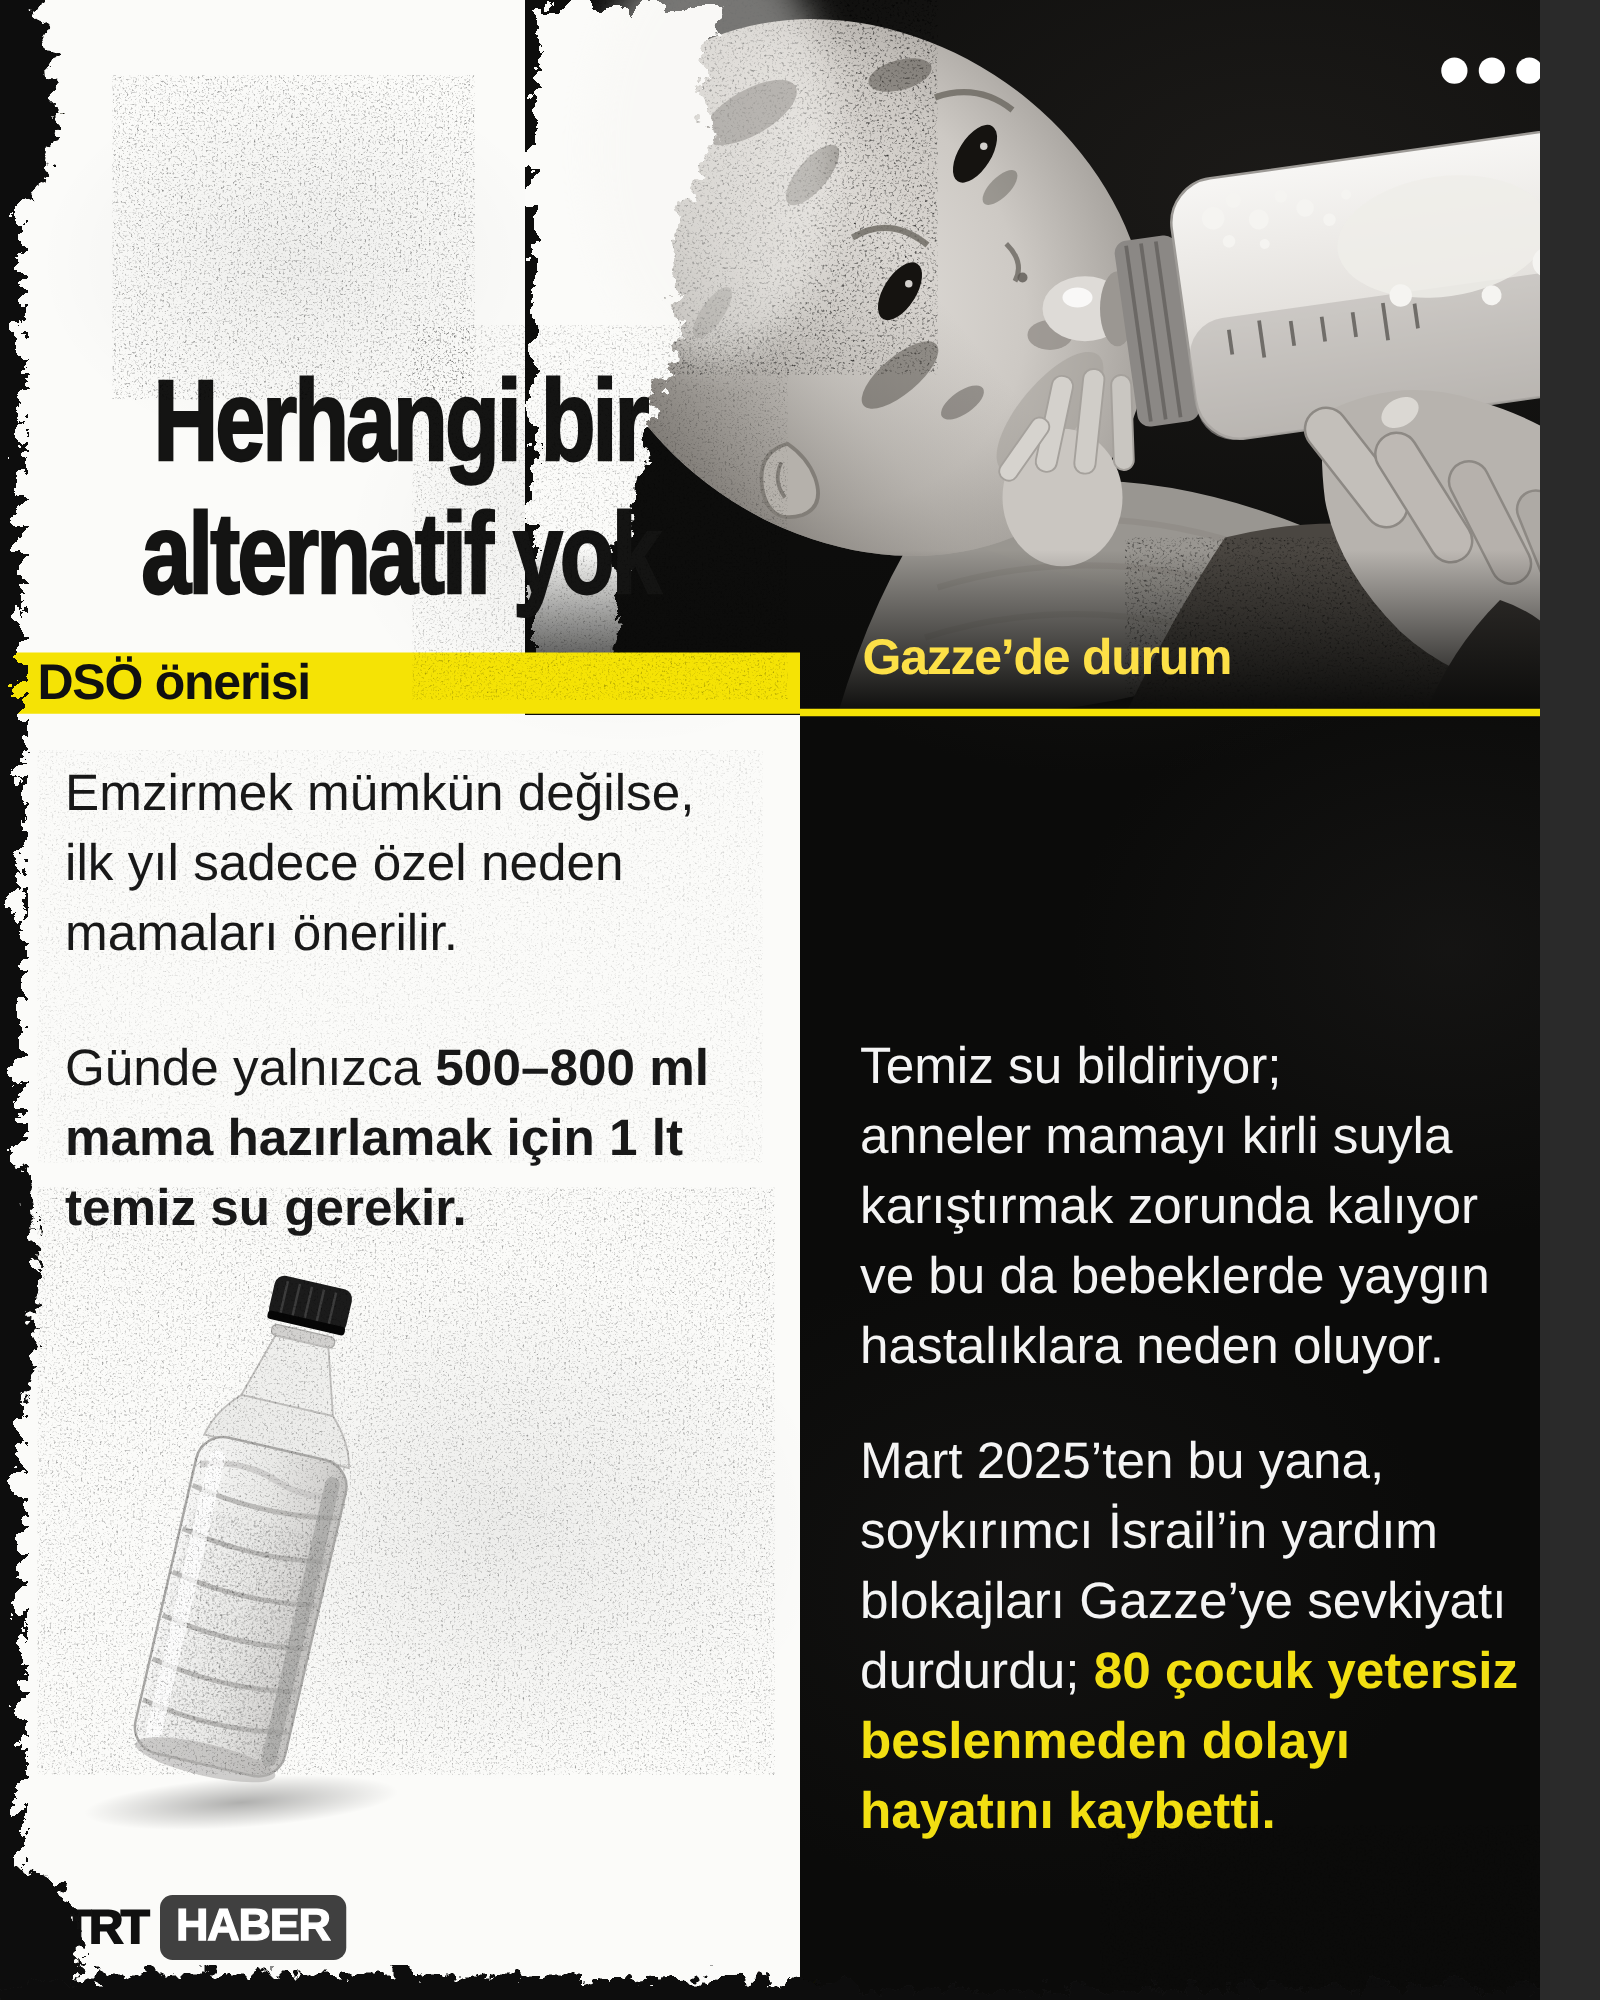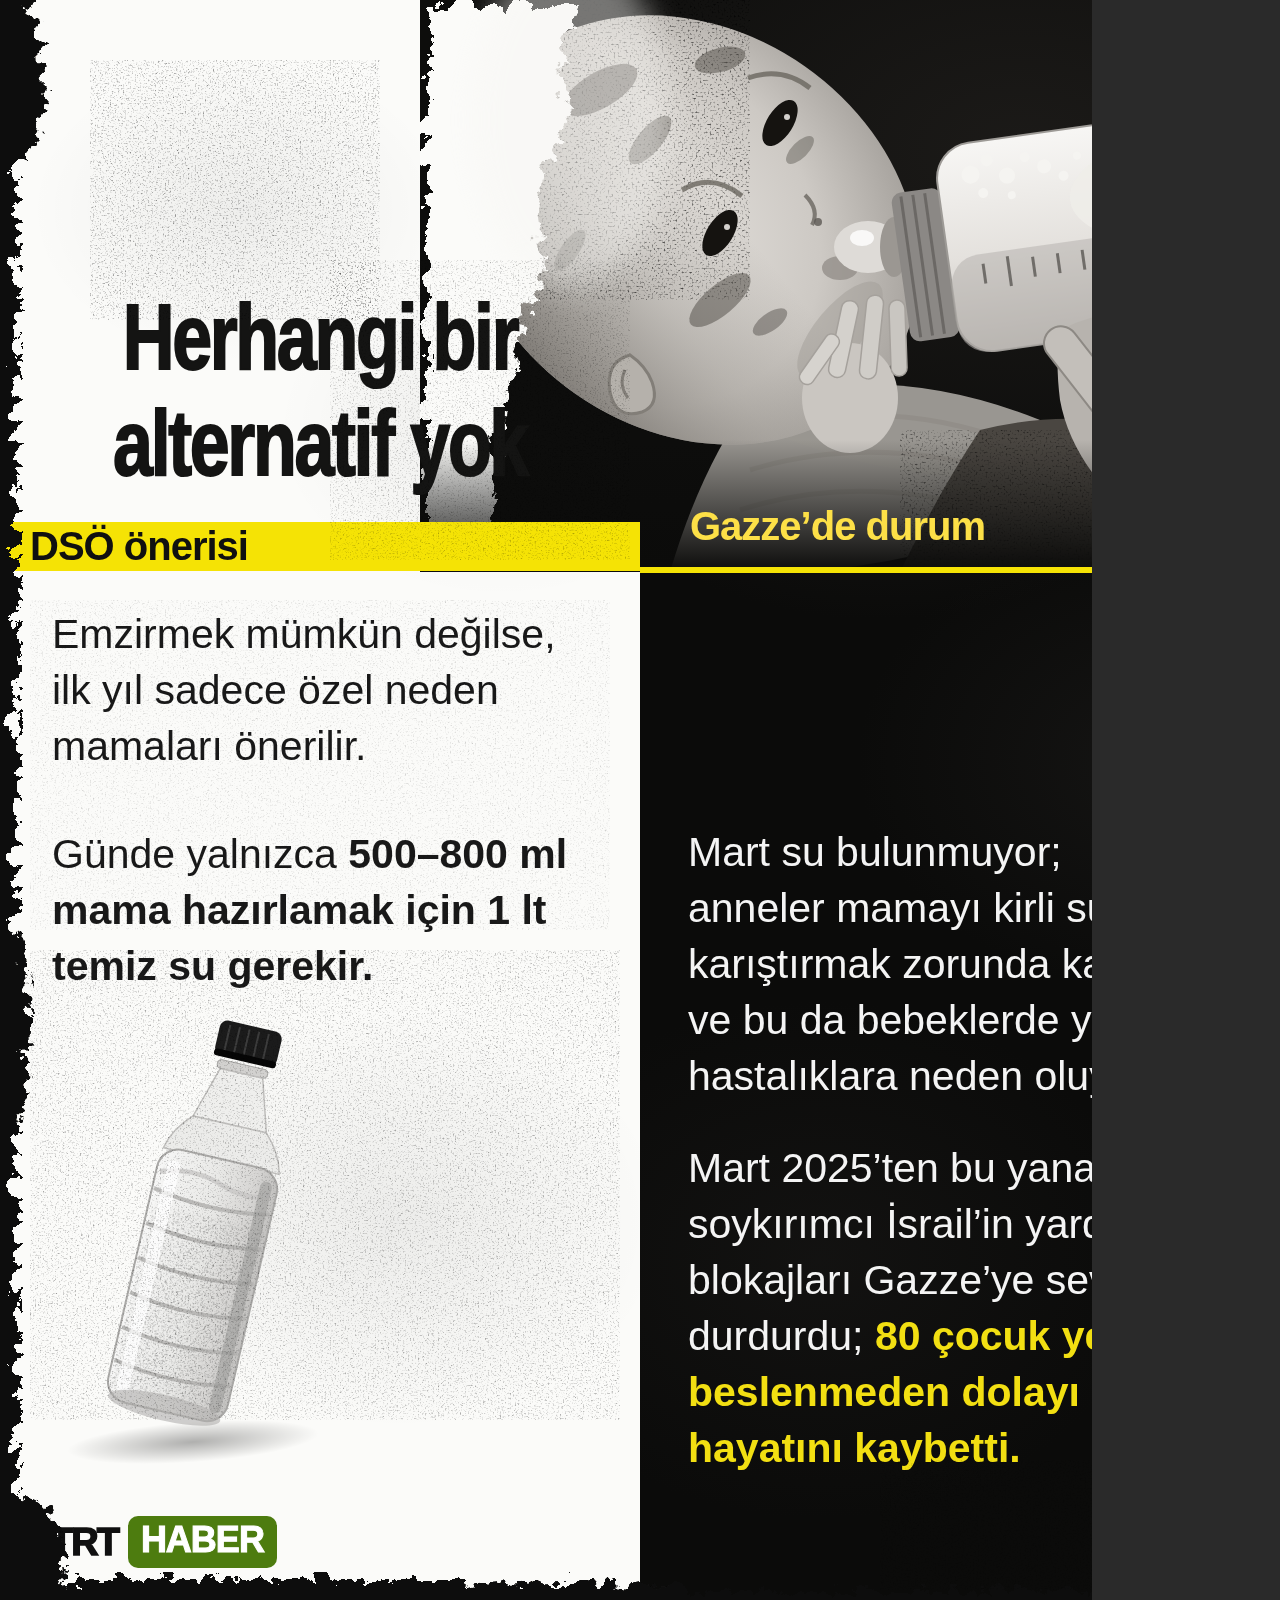--- a/index.html
+++ b/index.html
@@ -1,17 +1,17 @@
 <!DOCTYPE html>
 <html><head>
 <meta charset="utf-8">
 <style>
   html,body { margin:0; padding:0; background:#2a2a2a; }
   .stage {
-    position:relative; width:1092px; height:1600px; overflow:hidden;
+    position:relative; width:1232px; height:1600px; overflow:hidden;
     font-family:"Liberation Sans","DejaVu Sans",sans-serif;
     background:#0b0b0a;
   }
   
   .panel-left {
     position:absolute; left:0; top:0; width:640px; height:1600px;
     background:
       radial-gradient(300px 220px at 240px 210px, rgba(0,0,0,0.05), transparent 70%),
       radial-gradient(320px 240px at 500px 430px, rgba(0,0,0,0.05), transparent 70%),
       radial-gradient(380px 300px at 400px 1220px, rgba(0,0,0,0.06), transparent 70%),
@@ -69,21 +69,21 @@
     background:radial-gradient(closest-side, rgba(0,0,0,0.30), rgba(0,0,0,0) 72%);
     transform:rotate(-4deg);
   }
   
   .logo { position:absolute; left:50px; top:1516px; display:flex; align-items:center; gap:10px; }
   .logo .trt {
     font-size:38px; font-weight:bold; letter-spacing:-2px; color:#101010;
     -webkit-text-stroke:1.5px #101010;
   }
   .logo .haber {
-    background:#4d7c0f; color:#ffffff; font-size:36px; font-weight:bold;
+    background:#404040; color:#ffffff; font-size:36px; font-weight:bold;
     letter-spacing:-1px; padding:3px 13px 7px 13px; border-radius:10px;
     -webkit-text-stroke:1px #ffffff;
   }
   
   .grunge { position:absolute; left:0; top:0; width:1280px; height:1600px; pointer-events:none; }
 </style>
 </head>
 <body>
 
 <div class="stage">
@@ -257,21 +257,21 @@
   <div class="r-heading">Gazze’de durum</div>
   <div class="r-rule" style="background: rgb(245, 227, 5);"></div>
 
   <p class="body left p-l1">Emzirmek mümkün değilse,
 ilk yıl sadece özel neden
 mamaları önerilir.</p>
   <p class="body left p-l2"><span>Günde yalnızca </span><strong>500–800 ml
 mama hazırlamak için 1 lt
 temiz su gerekir.</strong></p>
 
-  <p class="body right p-r2">Mart su bulunmuyor;
+  <p class="body right p-r2">Temiz su bildiriyor;
 anneler mamayı kirli suyla
 karıştırmak zorunda kalıyor
 ve bu da bebeklerde yaygın
 hastalıklara neden oluyor.</p>
   <p class="body right p-r3"><span>Mart 2025’ten bu yana,
 soykırımcı İsrail’in yardım
 blokajları Gazze’ye sevkiyatı
 durdurdu; </span><strong class="hl" style="color: rgb(242, 223, 18);">80 çocuk yetersiz
 beslenmeden dolayı
 hayatını kaybetti.</strong></p>

